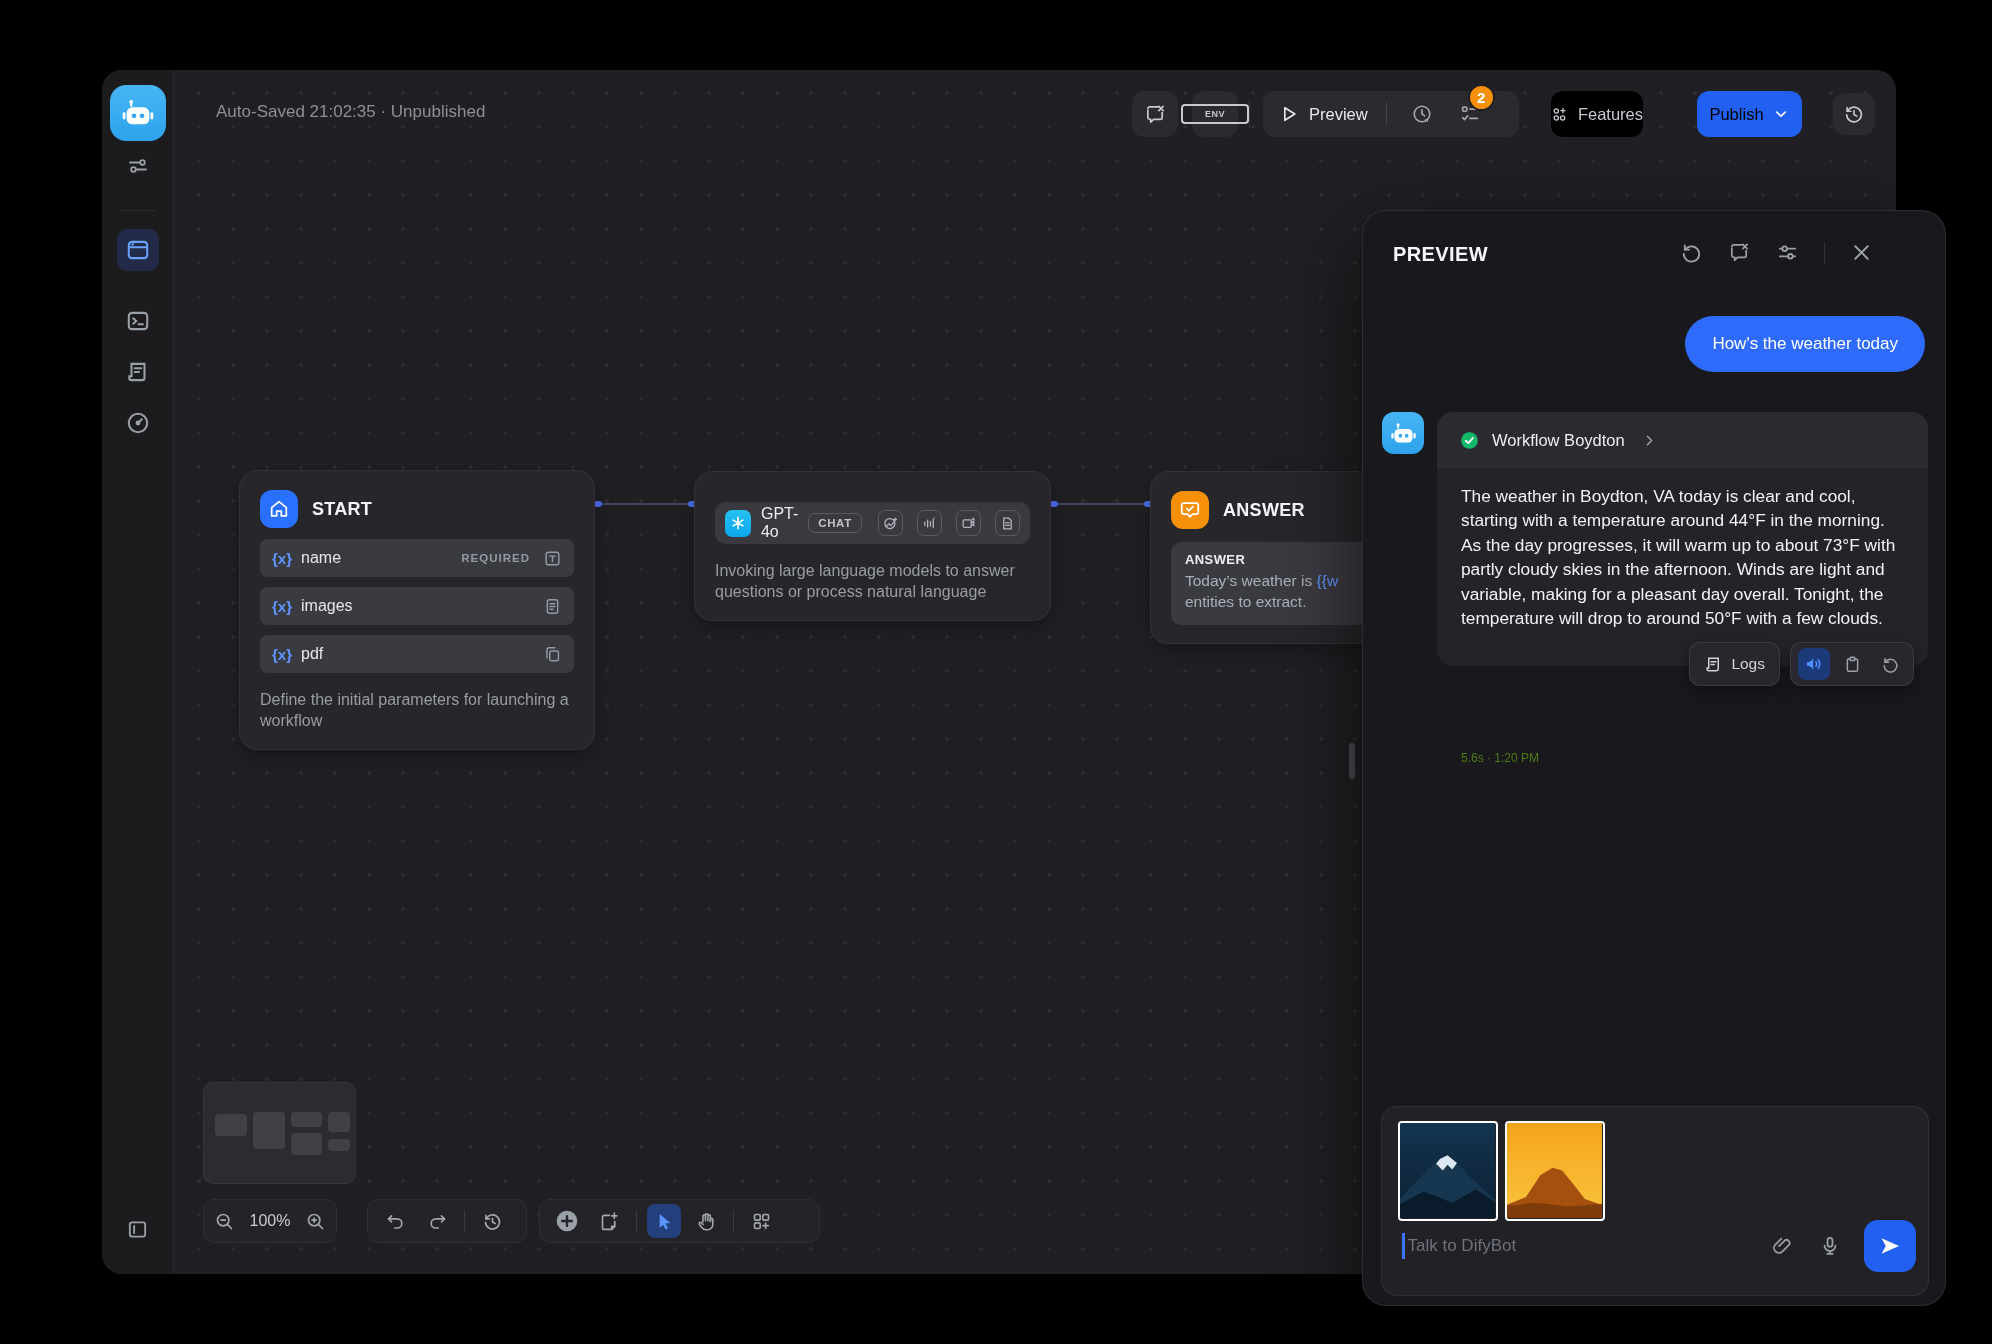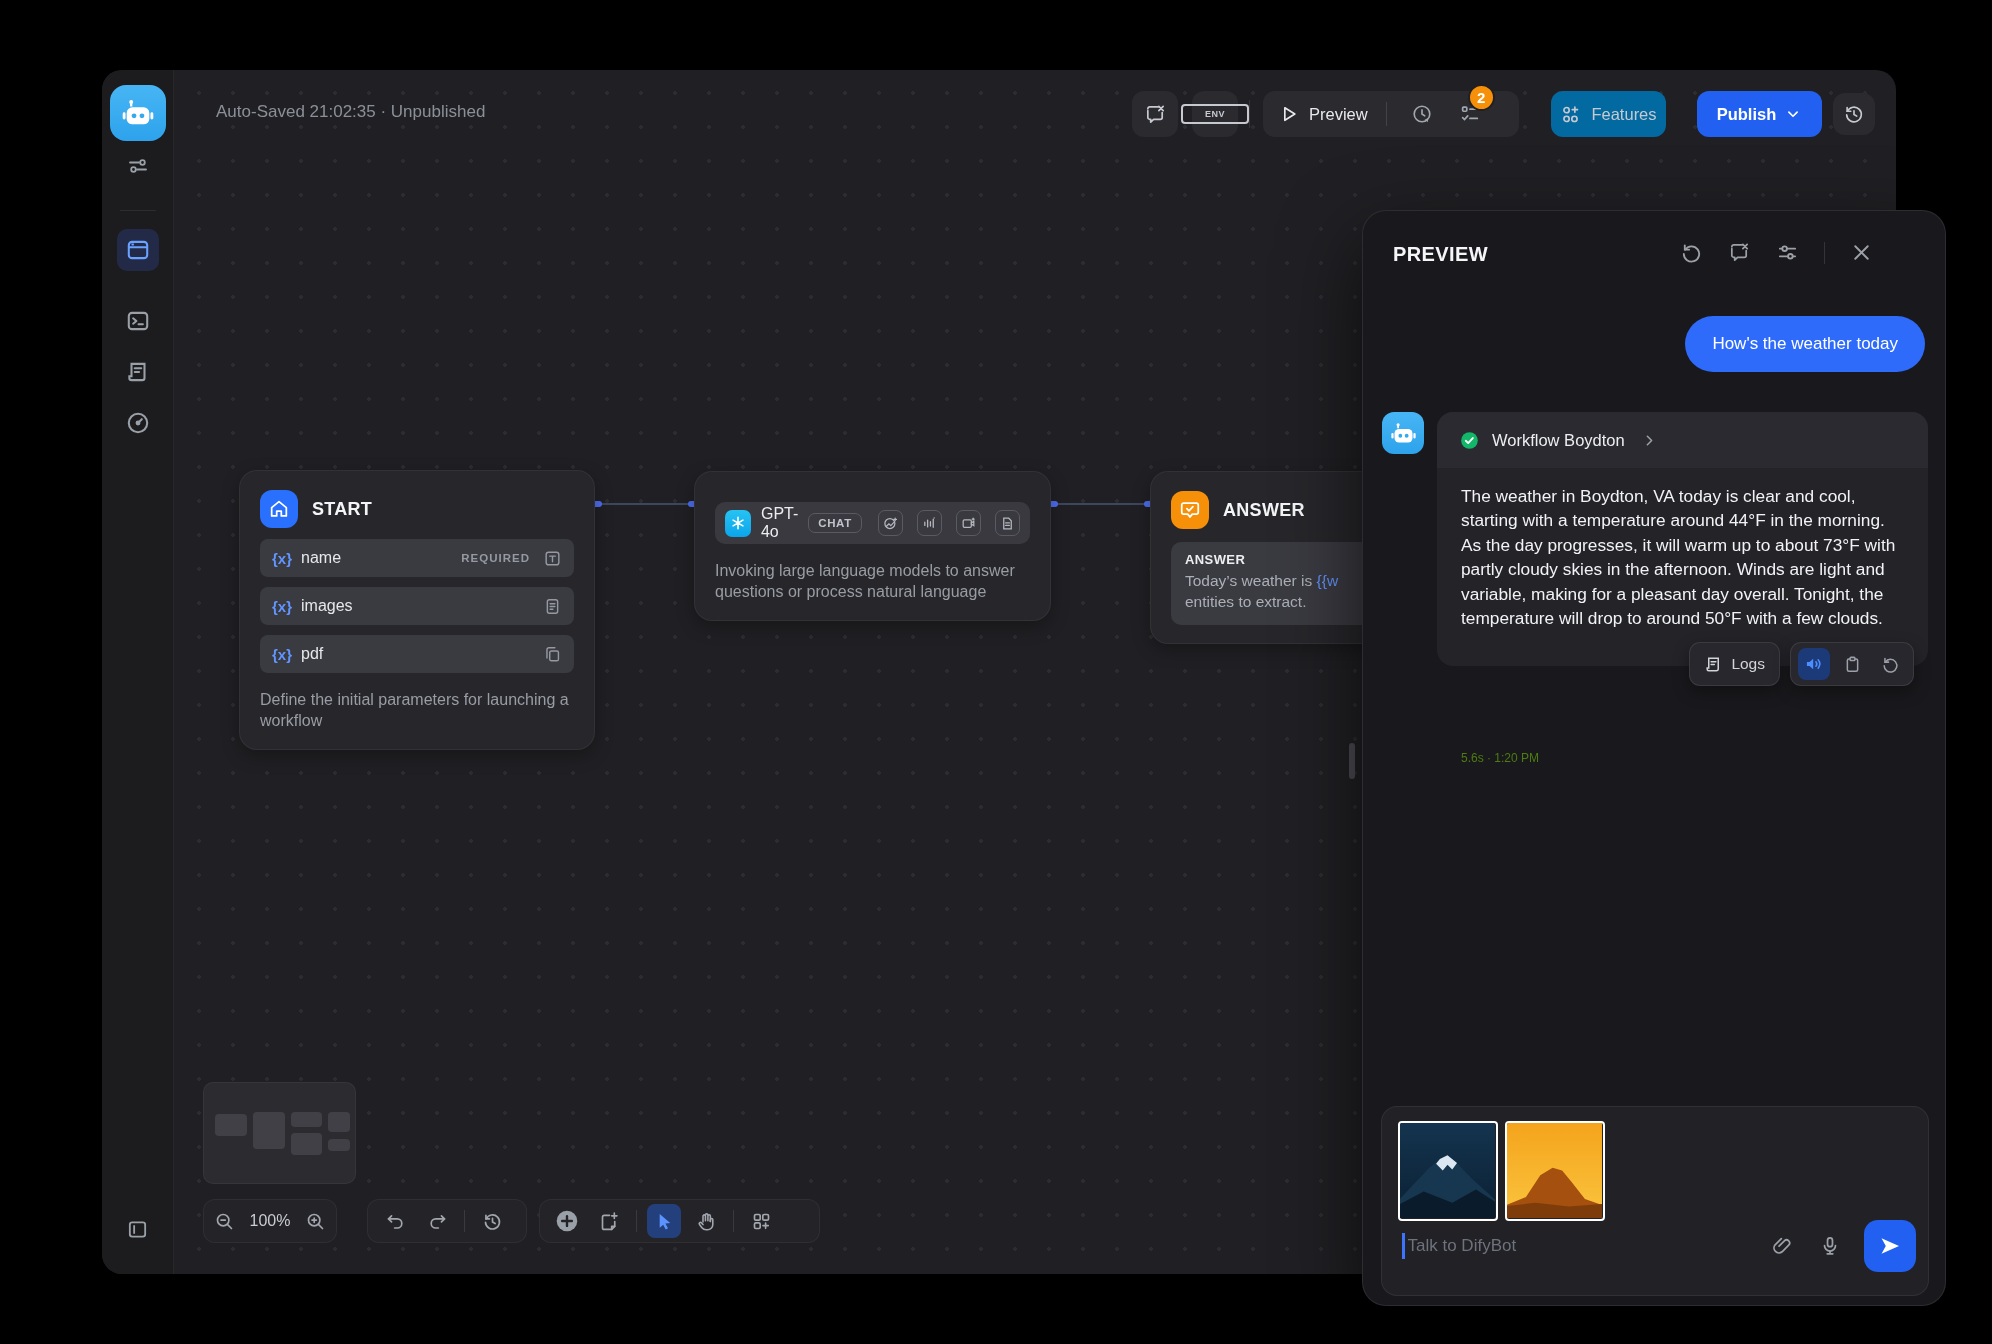--- a/index.html
+++ b/index.html
@@ -25,22 +25,22 @@
   .hbtn { position:absolute; top:21px; height:46px; border-radius:12px; background:#2a2a2f;
     display:flex; align-items:center; justify-content:center; color:#c6c9d0; cursor:pointer; }
   .hdivider { position:absolute; top:30px; width:1px; height:28px; background:rgba(255,255,255,.1); }
   .rungroup { position:absolute; left:1161px; top:21px; width:256px; height:46px; background:#2a2a2f;
     border-radius:12px; display:flex; align-items:center; padding:0 16px; gap:14px; }
   .rg-preview { display:flex; align-items:center; gap:10px; color:#e8e9ec; font-size:16.5px; cursor:pointer; }
   .rg-sep { width:1px; height:24px; background:rgba(255,255,255,.12); margin:0 4px; }
   .badge { position:absolute; right:-8px; top:-13px; min-width:27px; height:27px; border-radius:50%;
     background:#f79009; color:#fff; font-size:15px; font-weight:700; display:flex; align-items:center;
     justify-content:center; border:2px solid #202024; }
-  .features-btn { left:1449px; width:115px; gap:10px; font-size:16.5px; background:#0369a1; }
-  .publish-btn { left:1595px; width:125px; background:#2160f0; color:#ffffff; font-weight:700; font-size:16.5px; gap:8px; }
+  .features-btn { left:1449px; width:92px; gap:10px; font-size:16.5px; background:#000000; }
+  .publish-btn { left:1595px; width:105px; background:#2160f0; color:#000000; font-weight:400; font-size:16.5px; gap:8px; }
 
   
   .canvas { position:absolute; left:72px; top:0; right:0; bottom:0;
     background-image:radial-gradient(circle, rgba(255,255,255,.06) 1.6px, transparent 1.8px);
     background-size:34px 34px; background-position:8px 6px; }
 
   .node { position:absolute; background:#27272b; border:1px solid rgba(255,255,255,.055);
     border-radius:18px; box-shadow:0 6px 18px rgba(0,0,0,.3); padding:18px 20px; cursor:pointer; }
   .node-head { display:flex; align-items:center; gap:14px; height:40px; }
   .node-ic { width:38px; height:38px; border-radius:12px; display:flex; align-items:center; justify-content:center; }

